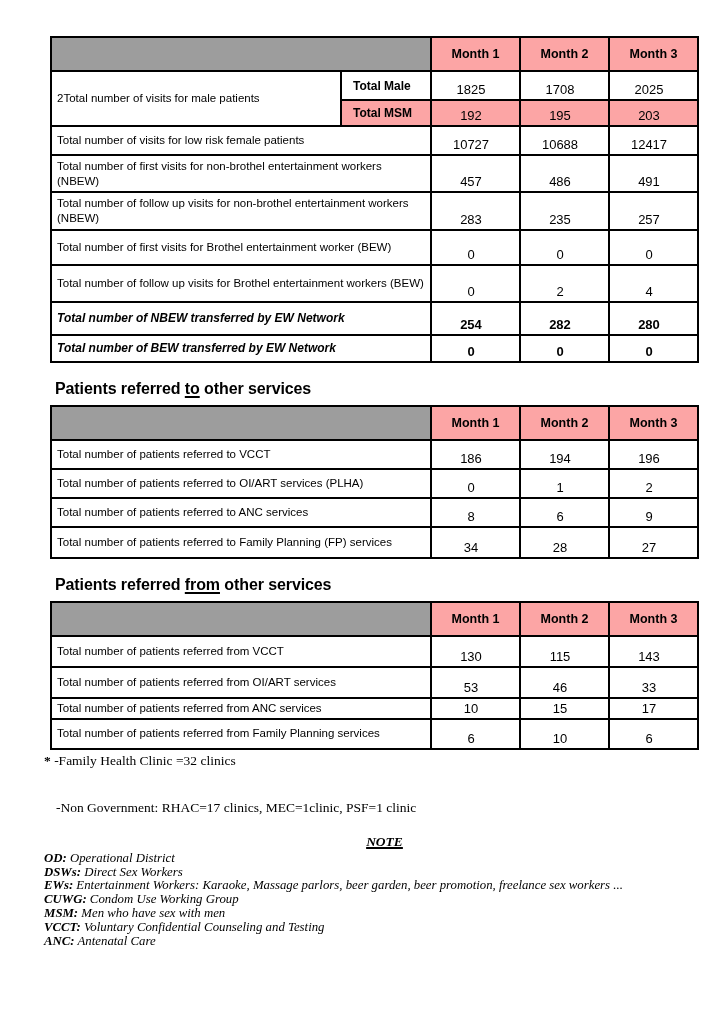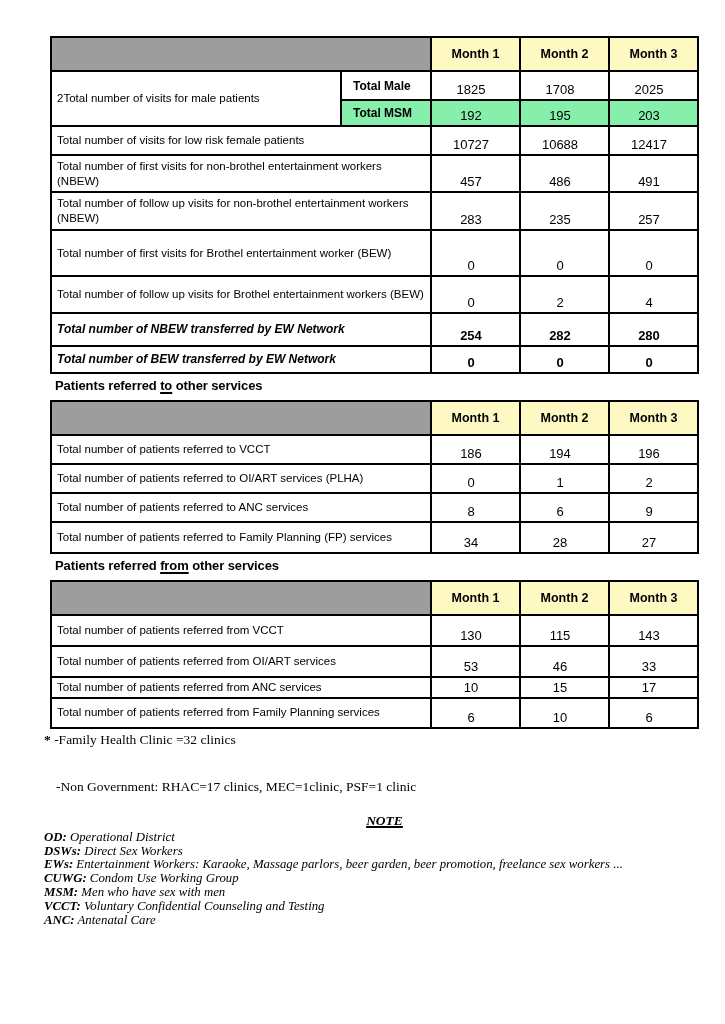--- a/index.html
+++ b/index.html
@@ -12,30 +12,30 @@
   .title-block{padding-top:54px;text-align:center;}
   .title-line{font-weight:bold;font-size:17.5px;line-height:20px;letter-spacing:-0.2px;}
   .ornament{text-align:center;font-size:11px;font-weight:bold;letter-spacing:2px;margin-top:5px;}
   
   table.rep{
     border-collapse:collapse;table-layout:fixed;width:647px;margin-left:50px;
     border:2px solid #000;
   }
   table.rep td, table.rep th{border:2px solid #000;overflow:hidden;box-sizing:border-box;}
   .grayhead{background:#9d9d9d;}
-  th.month{font-size:12.5px;font-weight:bold;text-align:center;vertical-align:middle;background:#fef9c3;padding:9px;}
+  th.month{font-size:12.5px;font-weight:bold;text-align:center;vertical-align:middle;background:#fca5a5;padding:9px;}
   td.lbl{font-size:11.5px;line-height:1.28;padding:2px 5px;vertical-align:middle;text-align:left;}
   td.sub{font-size:12px;font-weight:bold;padding:2px 11px;vertical-align:middle;}
   td.val{font-size:13px;text-align:center;vertical-align:bottom;padding:0 9px 2px 0;}
-  tr.shade td{background:#86efac;}
+  tr.shade td{background:#fca5a5;}
   tr.boldrow td.lbl{font-weight:bold;font-style:italic;font-size:12px;}
   tr.boldrow td.val{font-weight:bold;}
   .t1{margin-top:36px;}
   
-  .sec-heading{margin:4px 0 7px 55px;font-size:13px;font-weight:bold;letter-spacing:-0.1px;}
+  .sec-heading{margin:17px 0 7px 55px;font-size:16px;font-weight:bold;letter-spacing:-0.1px;}
   .sec-heading .u{text-decoration:underline;text-decoration-thickness:2px;text-underline-offset:2px;}
   
   .footnotes{margin:3px 0 0 44px;font-family:"Liberation Serif",serif;font-size:13.5px;line-height:15.5px;}
   .footnotes .marker{font-weight:bold;}
   .footnotes .line2{padding-left:12px;margin-top:32px;}
   
   .note{margin:18px 0 0 44px;font-family:"Liberation Serif",serif;}
   .note-heading{font-size:13.5px;font-weight:bold;font-style:italic;text-decoration:underline;text-decoration-thickness:1.5px;margin-bottom:2px;text-align:center;}
   .note-line{font-size:12.8px;font-style:italic;line-height:13.8px;}
   .note-line .abbr{font-weight:bold;}
@@ -85,21 +85,21 @@
       <td class="val">457</td>
       <td class="val">486</td>
       <td class="val">491</td>
     </tr>
     <tr style="height:38px">
       <td class="lbl" colspan="2">Total number of follow up visits for non-brothel entertainment workers (NBEW)</td>
       <td class="val">283</td>
       <td class="val">235</td>
       <td class="val">257</td>
     </tr>
-    <tr style="height:46px">
+    <tr style="height:35px">
       <td class="lbl" colspan="2">Total number of first visits for Brothel entertainment worker (BEW)</td>
       <td class="val">0</td>
       <td class="val">0</td>
       <td class="val">0</td>
     </tr>
     <tr style="height:37px">
       <td class="lbl" colspan="2">Total number of follow up visits for Brothel entertainment workers (BEW)</td>
       <td class="val">0</td>
       <td class="val">2</td>
       <td class="val">4</td>

